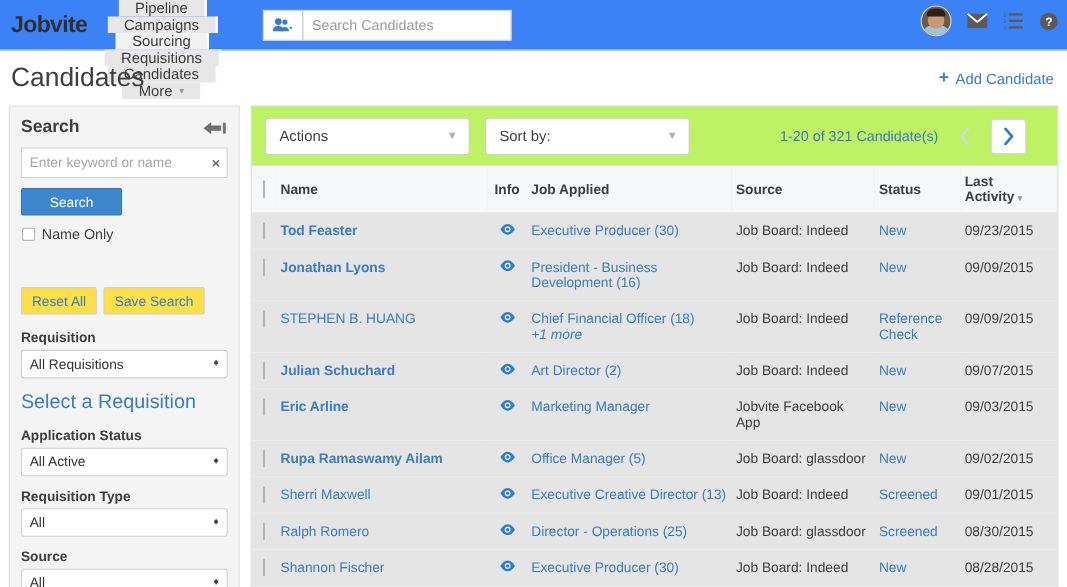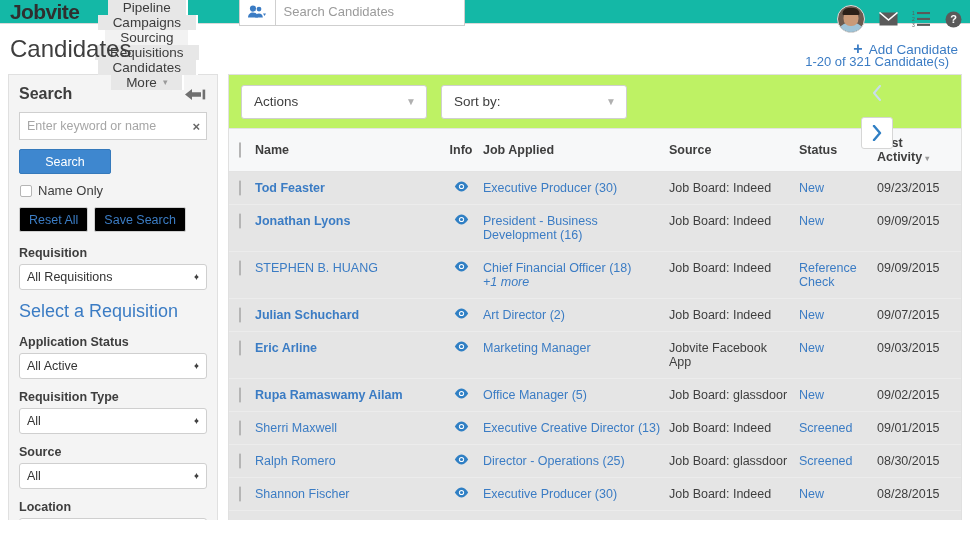--- a/index.html
+++ b/index.html
@@ -6,22 +6,22 @@
   html, body {
     width: 970px; height: 534px;
     background: #ffffff;
     font-family: "Liberation Sans", sans-serif;
     color: #333333;
     overflow: hidden;
   }
 
   
   .topnav {
-    height: 24px;
-    background: #14b8a6;
+    height: 46px;
+    background: #3b82f6;
     border-bottom: 1px solid #d9d9d9;
     display: flex;
     align-items: stretch;
     position: relative;
   }
   .logo {
     width: 95px;
     display: flex; align-items: center;
     padding-left: 10px;
     font-size: 21px;
@@ -168,25 +168,25 @@
     cursor: pointer;
   }
   .cbox {
     width: 12px; height: 12px;
     border: 1px solid #b5b5b5; background: #fff;
     border-radius: 2px; flex: none;
   }
   .btnrow { display: flex; gap: 6px; margin-bottom: 14px; }
   .btn-light {
     height: 25px; padding: 0 9px;
-    background: #000000; border: 1px solid #cfcfcf;
+    background: #fde047; border: 1px solid #cfcfcf;
     border-radius: 2px; color: #3b7cc4; font-size: 12.5px;
     cursor: pointer;
     font-family: "Liberation Sans", sans-serif;
-    display: flex; align-items: center; justify-content: center;
+    display: flex; align-items: center; justify-content: center; margin-top: 32px;
   }
   .fld { margin-bottom: 11px; }
   .fld-label {
     font-size: 12.5px; font-weight: bold; color: #3e3e3e;
     margin-bottom: 4px;
   }
   .sel {
     position: relative; width: 100%; height: 26px;
     border: 1px solid #cfcfcf; background: #fff;
     border-radius: 3px;
@@ -228,22 +228,22 @@
     font-size: 13.5px; color: #3e3e3e;
     cursor: pointer;
     margin-right: 14px;
   }
   .dd .chev {
     position: absolute; right: 10px; top: 50%;
     transform: translateY(-50%);
     color: #b0b0b0; font-size: 10px; line-height: 1;
   }
   .pager {
-    position: absolute; right: 12px;
-    display: flex; align-items: center; gap: 8px; flex-direction: column;
+    position: absolute; right: 28px;
+    display: flex; align-items: center; gap: 8px;
   }
   .pager-text { color: #3b7cc4; font-size: 13px; }
   .pg-btn {
     width: 32px; height: 32px;
     border: 1px solid #d6d6d6; background: #fff;
     border-radius: 3px;
     display: flex; align-items: center; justify-content: center;
     cursor: pointer;
   }
   .pg-btn.disabled { border-color: transparent; background: transparent; cursor: default; }

